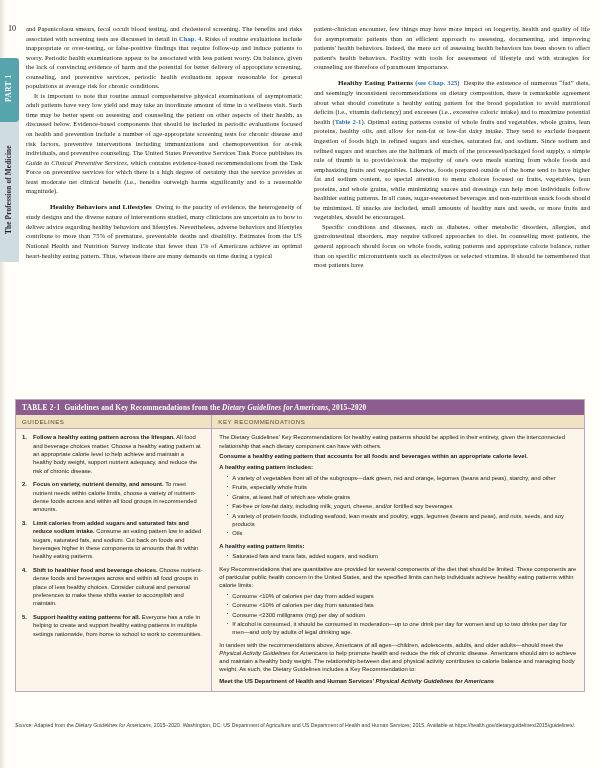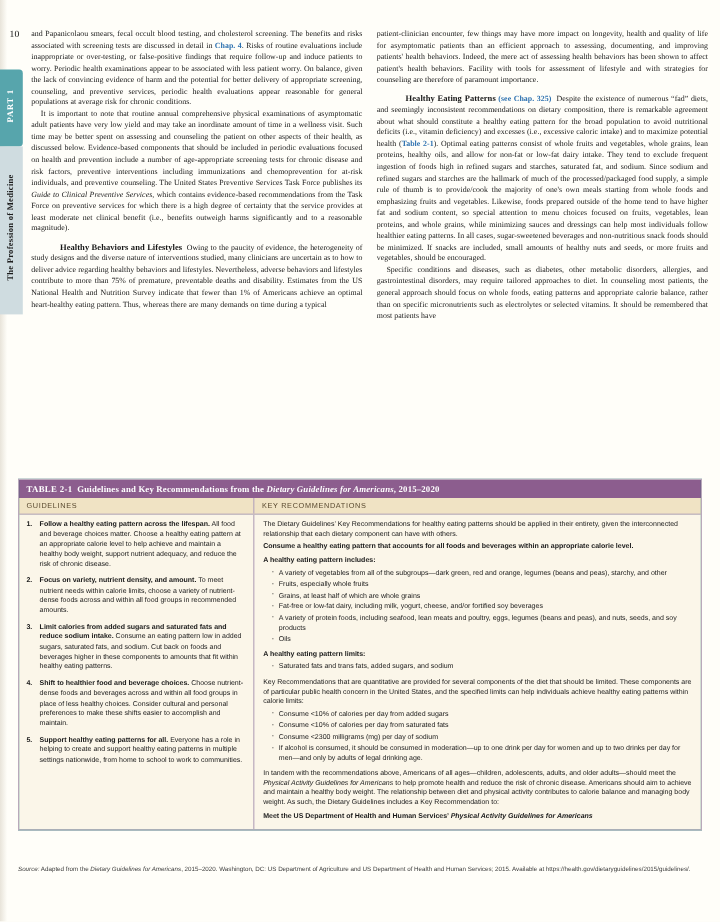--- a/index.html
+++ b/index.html
@@ -138,21 +138,21 @@
   }
   .ital { font-style: italic; }
   .spacer-p { height: 6px; }
 
   
   .table-wrap {
     position: absolute;
     left: 15px;
     top: 399px;
     width: 570px;
-    background: #0f766e;
+    background: #f0abfc;
     border: 0.6px solid #b9a9bb;
     box-sizing: border-box;
   }
   .tbl-title {
     background: #8c5d8e;
     color: #ffffff;
     font-family: "Liberation Serif", serif;
     font-weight: bold;
     font-size: 7.3px;
     padding: 3.2px 6px 3.2px 6px;

